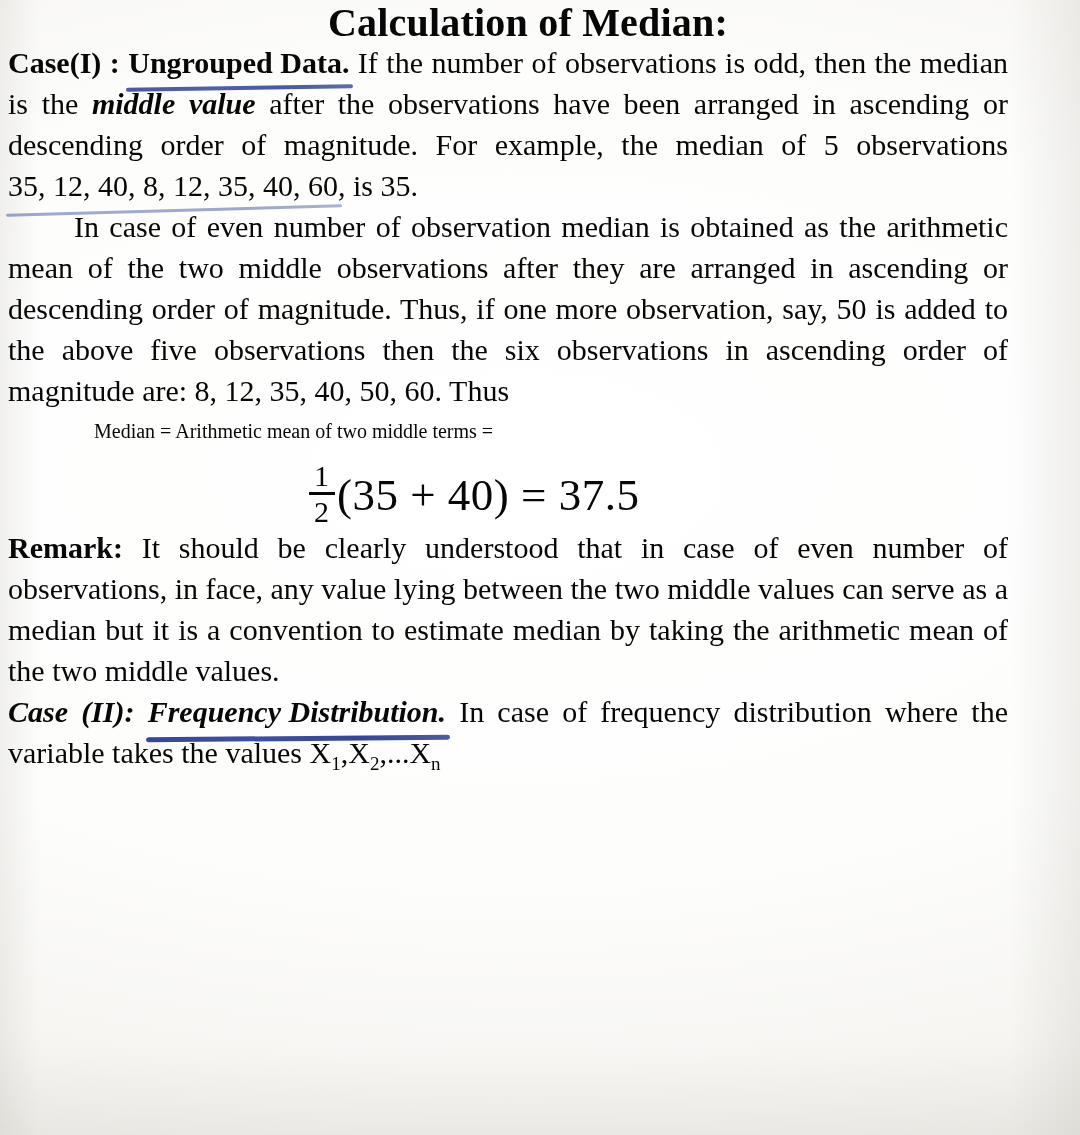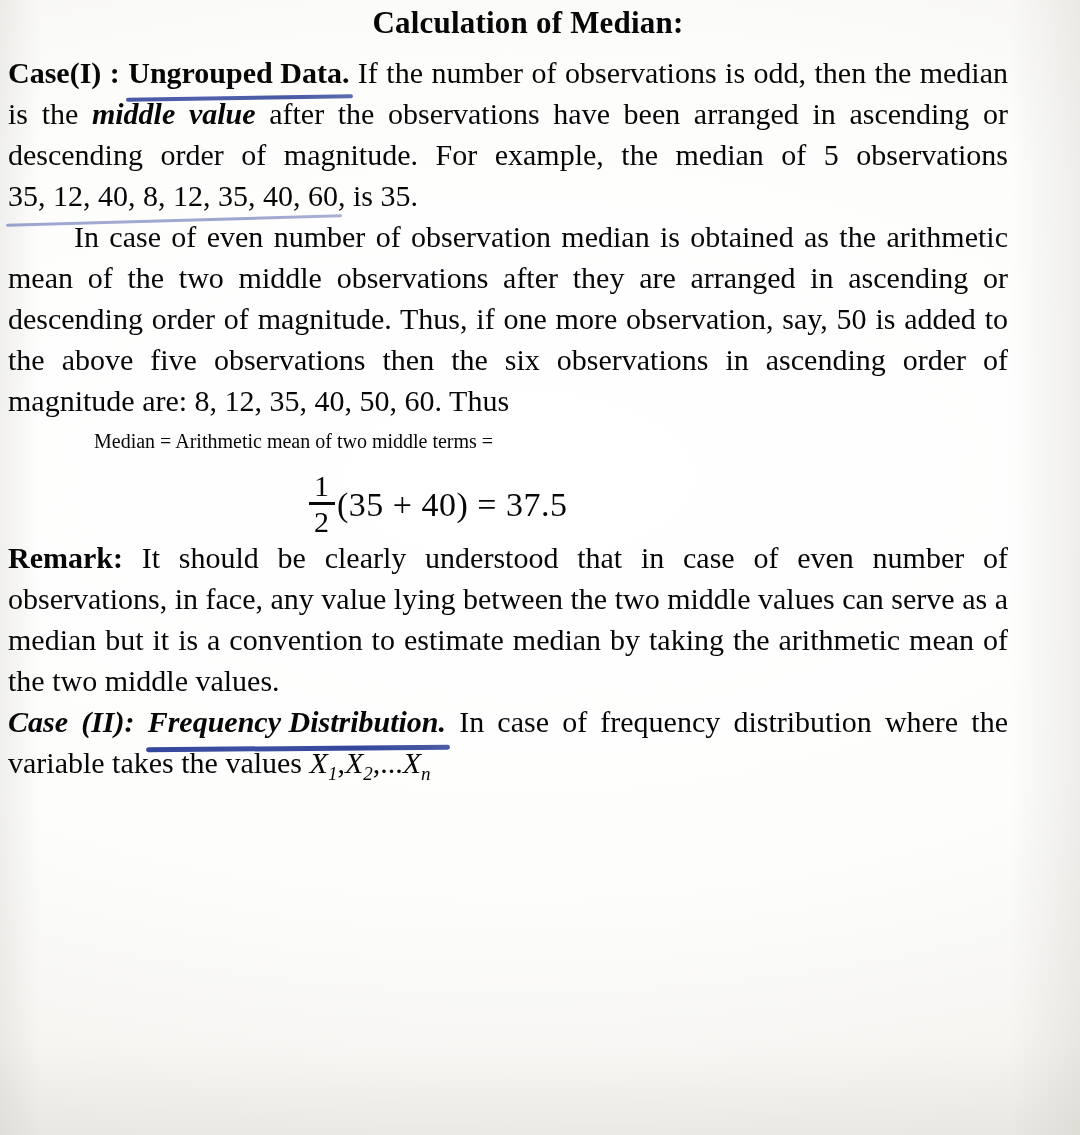--- a/index.html
+++ b/index.html
@@ -36,35 +36,35 @@
   .content {
     position: absolute;
     left: 8px;
     top: 0px;
     width: 1000px;
   }
 
   .doc-title {
     text-align: center;
     font-weight: bold;
-    font-size: 31px;
+    font-size: 40px;
     letter-spacing: .2px;
     padding-left: 40px;
     margin: 6px 0 0 0;
     line-height: 34px;
   }
 
   p.para {
     margin: 0;
     font-size: 30px;
     line-height: 41px;
     text-align: justify;
     text-justify: inter-word;
   }
-  p.para.first { margin-top: 12px; }
+  p.para.first { margin-top: 2px; }
   p.para .lead { font-weight: bold; }
   p.para .ital { font-style: italic; font-weight: bold; }
   .indent { display: inline-block; width: 66px; }
 
   .pen-underline {
     position: relative;
     display: inline-block;
   }
   .pen-underline::after {
     content: "";
@@ -110,28 +110,28 @@
     display: inline-flex;
     flex-direction: column;
     align-items: center;
     justify-content: center;
     margin-right: 2px;
     vertical-align: middle;
   }
   .frac .num { font-size: 30px; line-height: 28px; padding: 0 6px; }
   .frac .bar { width: 26px; height: 3px; background: #0c0c0c; margin: 2px 0; }
   .frac .den { font-size: 30px; line-height: 30px; padding: 0 6px; }
-  .frac-expr { font-size: 34px; letter-spacing: .5px; }
+  .frac-expr { font-size: 45px; letter-spacing: .5px; }
 
   .remark { margin-top: 24px; }
   .remark .lead { font-weight: bold; margin-top: 12px; }
 
   .case2 { margin-top: 52px; }
   .case2 .lead { font-weight: bold; font-style: italic; }
-  .var-italic { font-style: italic; }
+  .var-italic { }
   .var-italic sub { font-size: 19px; }
 
   
   .content { filter: contrast(1.04); }
 </style>
 </head>
 <body>
 
 <div id="page">
 

